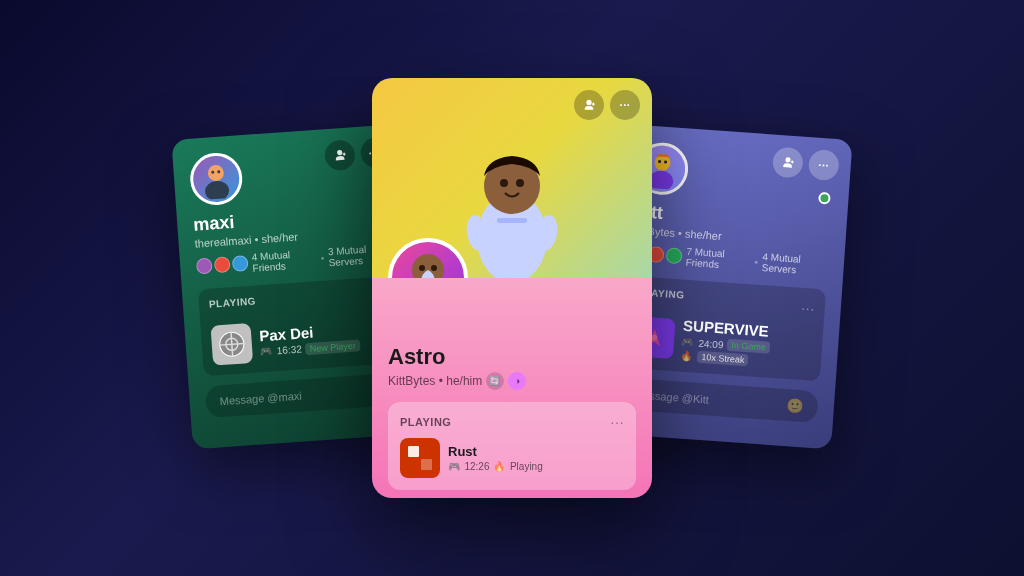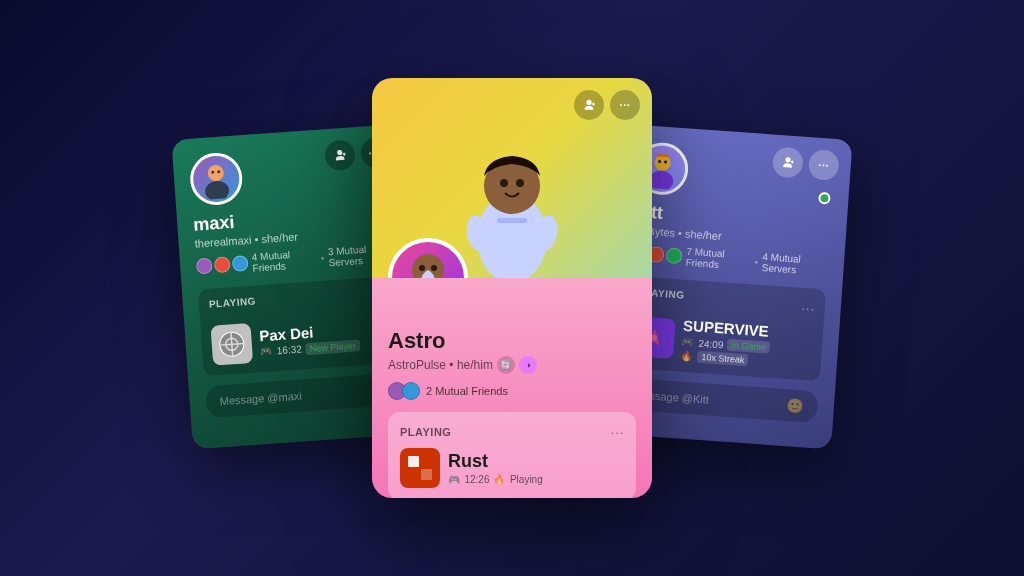--- a/index.html
+++ b/index.html
@@ -67,21 +67,21 @@
     }
 
     .card-center-top {
       height: 200px;
       background: linear-gradient(135deg, #f5c842 0%, #e8d840 50%, #a8d8a8 100%);
       position: relative;
     }
 
     .card-center-bottom {
       background: linear-gradient(180deg, #f9a8c9 0%, #f472b6 100%);
-      padding: 0 16px 16px;
+      padding: 16px 16px 16px;
       position: relative;
     }
 
     
     .card-header-btns {
       position: absolute;
       top: 12px;
       right: 12px;
       display: flex;
       gap: 6px;
@@ -555,50 +555,43 @@
           </svg>
         </div>
         <div class="center-online-dot"></div>
       </div>
     </div>
 
     <div class="card-center-bottom">
       <div class="center-user-info">
         <div class="center-user-name">Astro</div>
         <div class="center-user-handle">
-          <span>AstroPulse • he/him</span>
+          <span>KittBytes • he/him</span>
           <div class="pronouns-icon">🔄</div>
           <div class="pronouns-icon" style="background:#e879f9;">◑</div>
         </div>
       </div>
 
-      <div class="center-mutual">
-        <div style="display:flex;gap:-2px;">
-          <div style="width:18px;height:18px;border-radius:50%;background:#9b59b6;border:1.5px solid rgba(0,0,0,0.2);display:inline-block;"></div>
-          <div style="width:18px;height:18px;border-radius:50%;background:#3498db;border:1.5px solid rgba(0,0,0,0.2);display:inline-block;margin-left:-4px;"></div>
-        </div>
-        <span>2 Mutual Friends</span>
-      </div>
 
       <div class="playing-card-center">
         <div class="playing-header-center">
           <span style="color:rgba(0,0,0,0.6);font-size:11px;font-weight:600;text-transform:uppercase;letter-spacing:0.5px;">Playing</span>
           <span style="color:rgba(0,0,0,0.4);font-size:14px;cursor:pointer;">···</span>
         </div>
         <div class="game-row">
           <div class="game-icon game-icon-rust">
             <svg width="30" height="30" viewBox="0 0 30 30">
               <rect x="3" y="3" width="11" height="11" fill="#fff" opacity="0.9" rx="1"></rect>
               <rect x="3" y="16" width="11" height="11" fill="#cc3300" rx="1"></rect>
               <rect x="16" y="3" width="11" height="11" fill="#cc3300" rx="1"></rect>
               <rect x="16" y="16" width="11" height="11" fill="#fff" opacity="0.3" rx="1"></rect>
             </svg>
           </div>
           <div>
-            <div class="game-name" style="color:#1a1a1a;font-size:18px;">Rust</div>
+            <div class="game-name" style="color:#1a1a1a;font-size:13px;">Rust</div>
             <div class="game-stats" style="color:rgba(0,0,0,0.6);">
               <span>🎮</span>
               <span>12:26</span>
               <span>🔥</span>
               <span>Playing</span>
             </div>
           </div>
         </div>
       </div>
 

